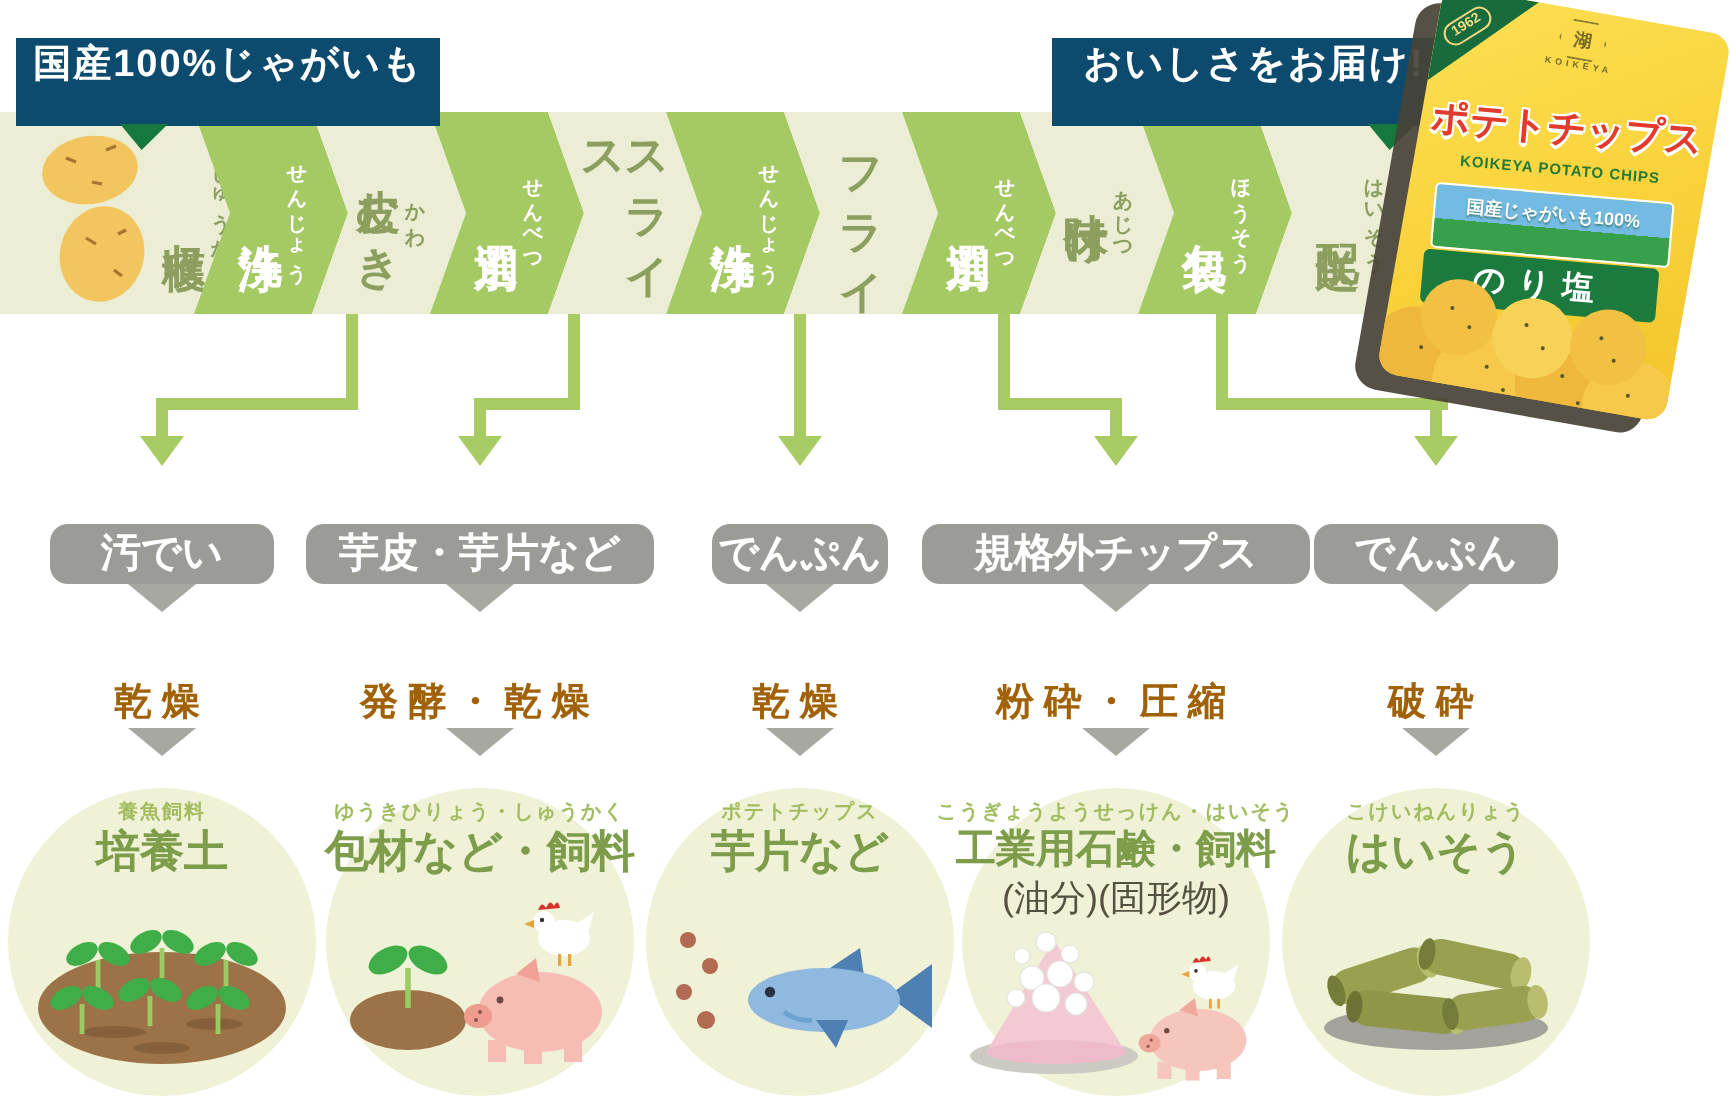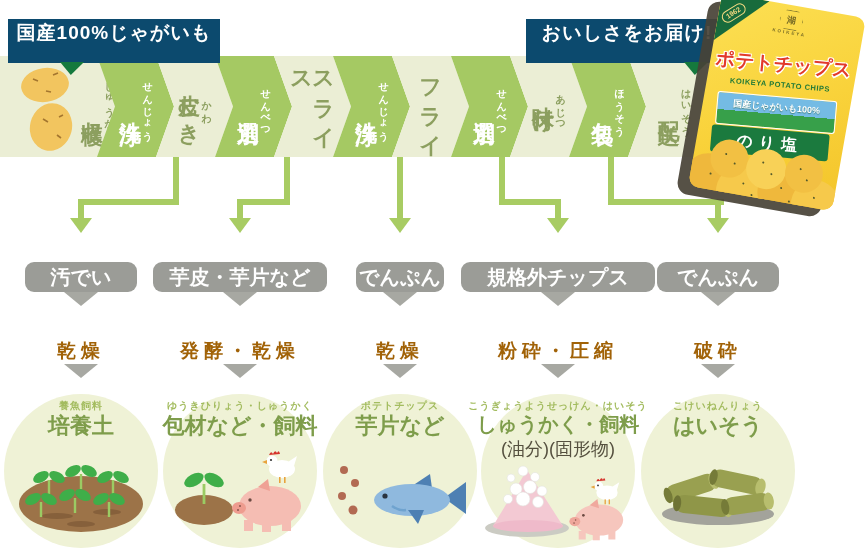--- a/index.html
+++ b/index.html
@@ -283,21 +283,21 @@
     </svg>
   </div>
 
   <div class="stream" style="left:558px">
     <div class="pcircle"></div>
     <div class="bybox" style="width:194px">規格外チップス</div>
     <div class="gtri" style="top:292px"></div>
     <div class="proc">粉砕・圧縮</div>
     <div class="gtri" style="top:364px"></div>
     <div class="pfuri">こうぎょうようせっけん・はいそう</div>
-    <div class="ptitle" style="font-size:20px">しゅうかく・飼料</div>
+    <div class="ptitle" style="font-size:20px">工業用石鹸・飼料</div>
     <div class="pnote">(油分)(固形物)</div>
     <svg class="illus" style="top:462px" width="150" height="80" viewBox="0 0 150 80">
       <ellipse cx="44" cy="66" rx="42" ry="9" fill="#CBCBC3"></ellipse>
       <polygon points="10,64 44,8 80,64" fill="#F3C9D3"></polygon>
       <ellipse cx="45" cy="64" rx="35" ry="6" fill="#EFBACA"></ellipse>
       <g fill="#fff" stroke="#E3E3DE" stroke-width="0.6">
         <circle cx="28" cy="16" r="4"></circle>
           <circle cx="40" cy="9" r="5"></circle>
           <circle cx="52" cy="15" r="4.5"></circle>
         <circle cx="33" cy="27" r="6"></circle>

